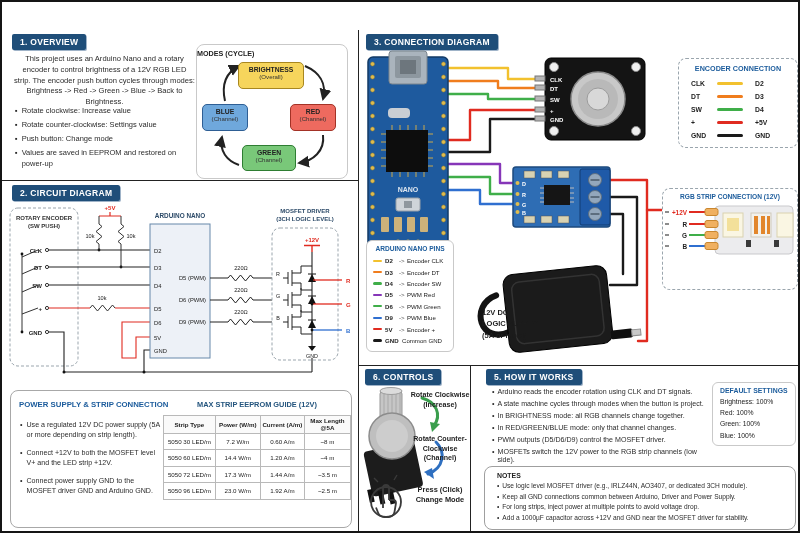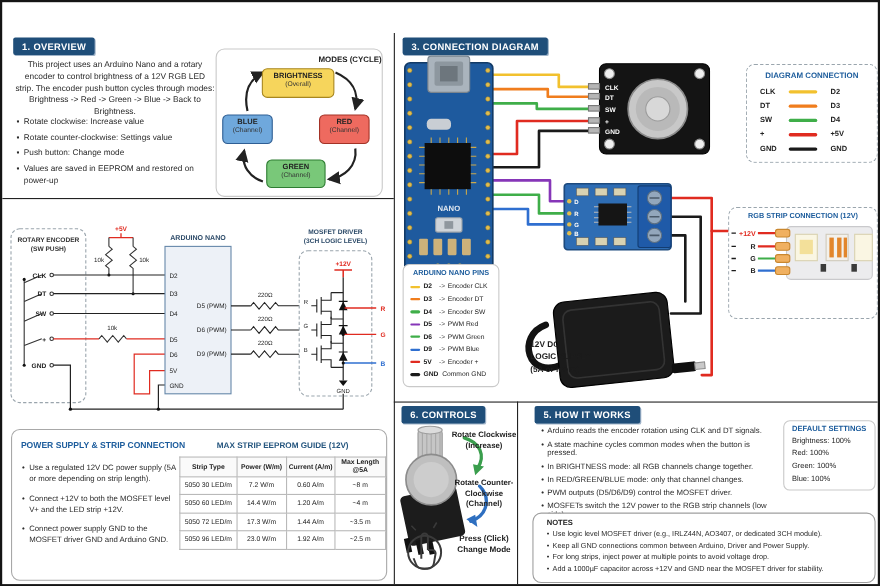--- a/index.html
+++ b/index.html
@@ -62,21 +62,21 @@
         <span class="dot">▪</span>
         <span>Push button: Change mode</span>
       </div>
     <div class="blt">
         <span class="dot">▪</span>
         <span>Values are saved in EEPROM and restored on power-up</span>
       </div>
   </div>
 
   <div class="abs panel" style="left:194px;top:42px;width:150px;height:133px;">
-    <div class="abs" style="left:0;top:4px;width:150px;text-align:right;font-size:7.2px;font-weight:800;color:#222;">MODES (CYCLE)</div>
+    <div class="abs" style="left:0;top:4px;width:150px;text-align:left;font-size:7.2px;font-weight:800;color:#222;">MODES (CYCLE)</div>
     <svg class="abs" style="left:0;top:0;" width="150" height="133" viewBox="0 0 150 133">
       <defs>
         <marker id="ah" markerWidth="7" markerHeight="7" refX="5" refY="3.5" orient="auto">
           <polygon points="0,0.5 6,3.5 0,6.5" fill="#222"></polygon>
         </marker>
       </defs>
       <path d="M 28,56 C 24,38 30,27 42,21" fill="none" stroke="#222" stroke-width="2" marker-end="url(#ah)"></path>
       <path d="M 108,21 C 122,27 130,38 126,54" fill="none" stroke="#222" stroke-width="2" marker-end="url(#ah)"></path>
       <path d="M 126,90 C 128,106 116,116 102,118" fill="none" stroke="#222" stroke-width="2" marker-end="url(#ah)"></path>
       <path d="M 42,120 C 30,116 22,106 25,92" fill="none" stroke="#222" stroke-width="2" marker-end="url(#ah)"></path>
@@ -92,20 +92,21 @@
     <div class="mode-node" style="left:45px;top:100px;width:54px;height:26px;background:#79c879;border:1.2px solid #2e7d32;">
       <div class="ml">GREEN</div>
       <div class="ms">(Channel)</div>
     </div>
     <div class="mode-node" style="left:5px;top:59px;width:46px;height:27px;background:#6fa8dc;border:1.2px solid #2e5e94;">
       <div class="ml">BLUE</div>
       <div class="ms">(Channel)</div>
     </div>
   </div>
 
+  <div class="abs badge" style="left:10px;top:183px;">2. CIRCUIT DIAGRAM</div>
 
   <svg class="abs" style="left:2px;top:198px;" width="354" height="186" viewBox="0 0 354 186">
 
     <rect x="6" y="8" width="68" height="158" rx="8" fill="#fff" stroke="#9aa5ad" stroke-dasharray="3,2"></rect>
     <text x="40" y="20" text-anchor="middle" font-size="6" font-weight="bold" fill="#333">ROTARY ENCODER</text>
     <text x="40" y="28" text-anchor="middle" font-size="6" font-weight="bold" fill="#333">(SW PUSH)</text>
 
     <path d="M18,54 V132" stroke="#333" stroke-width="1" fill="none"></path>
     <path d="M18,57 L34,50 M18,74 L34,67 M18,92 L34,85 M18,114 L34,108" stroke="#333" stroke-width="1" fill="none"></path>
     <circle cx="18" cy="54" r="1.4" fill="#111"></circle>
@@ -414,21 +415,21 @@
     </g>
   </svg>
 
   <div class="abs" style="left:480px;top:305px;width:90px;font-size:7.5px;font-weight:bold;color:#1c1c1c;line-height:1.5;">
     <div>12V DC</div>
     <div>LOGIC SUPPLY</div>
     <div>(5A or more)</div>
   </div>
 
   <div class="abs dashed" style="left:676px;top:56px;width:118px;height:88px;">
-    <div style="text-align:center;font-size:7.2px;font-weight:bold;color:#1c5c9c;margin-top:5px;">DIAGRAM CONNECTION</div>
+    <div style="text-align:center;font-size:7.2px;font-weight:bold;color:#1c5c9c;margin-top:5px;">ENCODER CONNECTION</div>
     <div style="margin:4px 10px 0 12px;">
       <div class="leg-row">
           <span class="small" style="width:26px;font-weight:bold;">CLK</span>
           <span class="leg-dash" style="width:26px;background:#f2c12e;"></span>
           <span class="small" style="margin-left:12px;font-weight:bold;">D2</span>
         </div>
       <div class="leg-row">
           <span class="small" style="width:26px;font-weight:bold;">DT</span>
           <span class="leg-dash" style="width:26px;background:#f07d1d;"></span>
           <span class="small" style="margin-left:12px;font-weight:bold;">D3</span>
@@ -589,21 +590,21 @@
   </div>
 
   <div class="abs badge" style="left:484px;top:367px;">5. HOW IT WORKS</div>
   <div class="abs" style="left:490px;top:386px;width:218px;">
     <div class="hw-blt">
         <span class="dot">•</span>
         <span>Arduino reads the encoder rotation using CLK and DT signals.</span>
       </div>
     <div class="hw-blt">
         <span class="dot">•</span>
-        <span>A state machine cycles common modes when the button is pressed.</span>
+        <span>A state machine cycles through modes when the button is project.</span>
       </div>
     <div class="hw-blt">
         <span class="dot">•</span>
         <span>In BRIGHTNESS mode: all RGB channels change together.</span>
       </div>
     <div class="hw-blt">
         <span class="dot">•</span>
         <span>In RED/GREEN/BLUE mode: only that channel changes.</span>
       </div>
     <div class="hw-blt">

